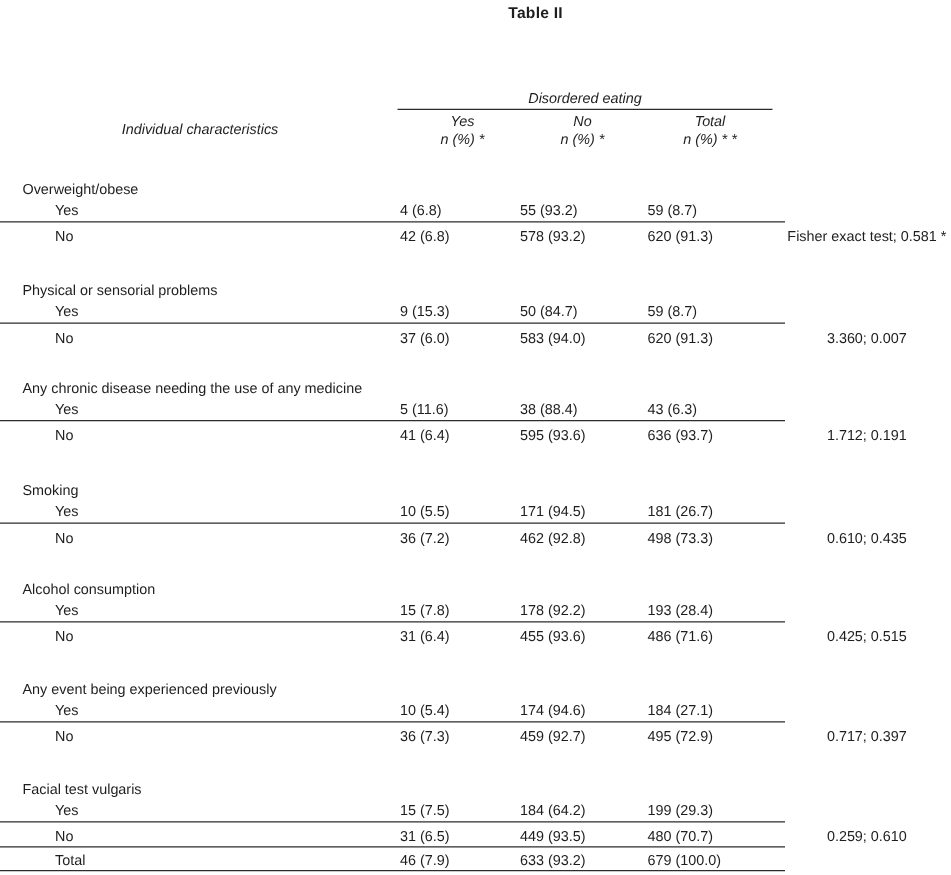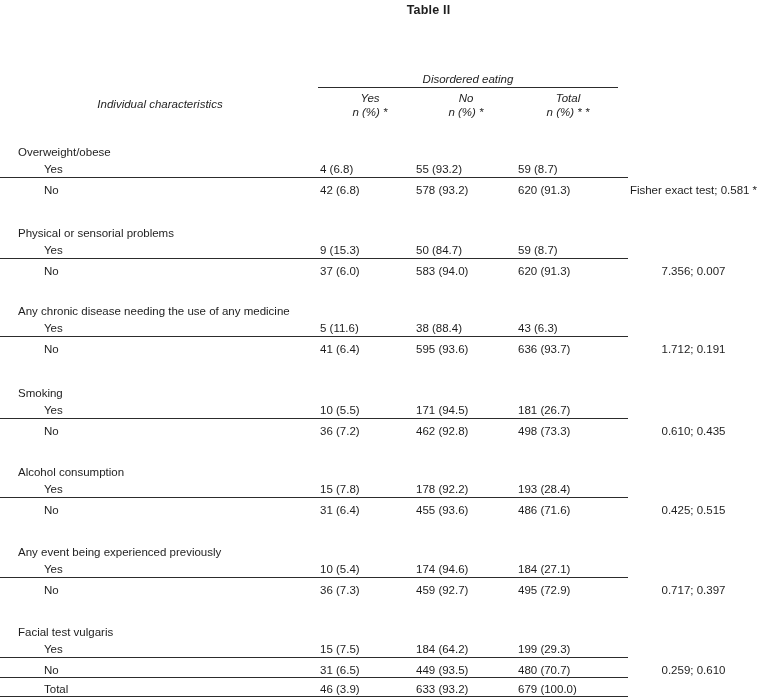--- a/index.html
+++ b/index.html
@@ -85,21 +85,21 @@
       <span class="cell c2">50 (84.7)</span>
       <span class="cell c3">59 (8.7)</span>
     </div>
     <div class="sep sep1"></div>
     <div class="row row-no">
       <span class="rlabel">No</span>
       <span class="cell c1">37 (6.0)</span>
       <span class="cell c2">583 (94.0)</span>
       <span class="cell c3">620 (91.3)</span>
     </div>
-    <div class="stat">7.356; 0.007</div>
+    <div class="stat">3.360; 0.007</div>
   </div>
 
   <div class="group g2">
     <div class="g-label">Any chronic disease needing the use of any medicine</div>
     <div class="row row-yes">
       <span class="rlabel">Yes</span>
       <span class="cell c1">5 (11.6)</span>
       <span class="cell c2">38 (88.4)</span>
       <span class="cell c3">43 (6.3)</span>
     </div>
@@ -178,21 +178,21 @@
     <div class="sep sep1"></div>
     <div class="row row-no">
       <span class="rlabel">No</span>
       <span class="cell c1">31 (6.5)</span>
       <span class="cell c2">449 (93.5)</span>
       <span class="cell c3">480 (70.7)</span>
     </div>
     <div class="sep sep2"></div>
     <div class="row row-total">
       <span class="rlabel">Total</span>
-      <span class="cell c1">46 (3.9)</span>
+      <span class="cell c1">46 (7.9)</span>
       <span class="cell c2">633 (93.2)</span>
       <span class="cell c3">679 (100.0)</span>
     </div>
     <div class="sep sep3"></div>
     <div class="stat">0.259; 0.610</div>
   </div>
 
 </div>
 
 </body></html>

